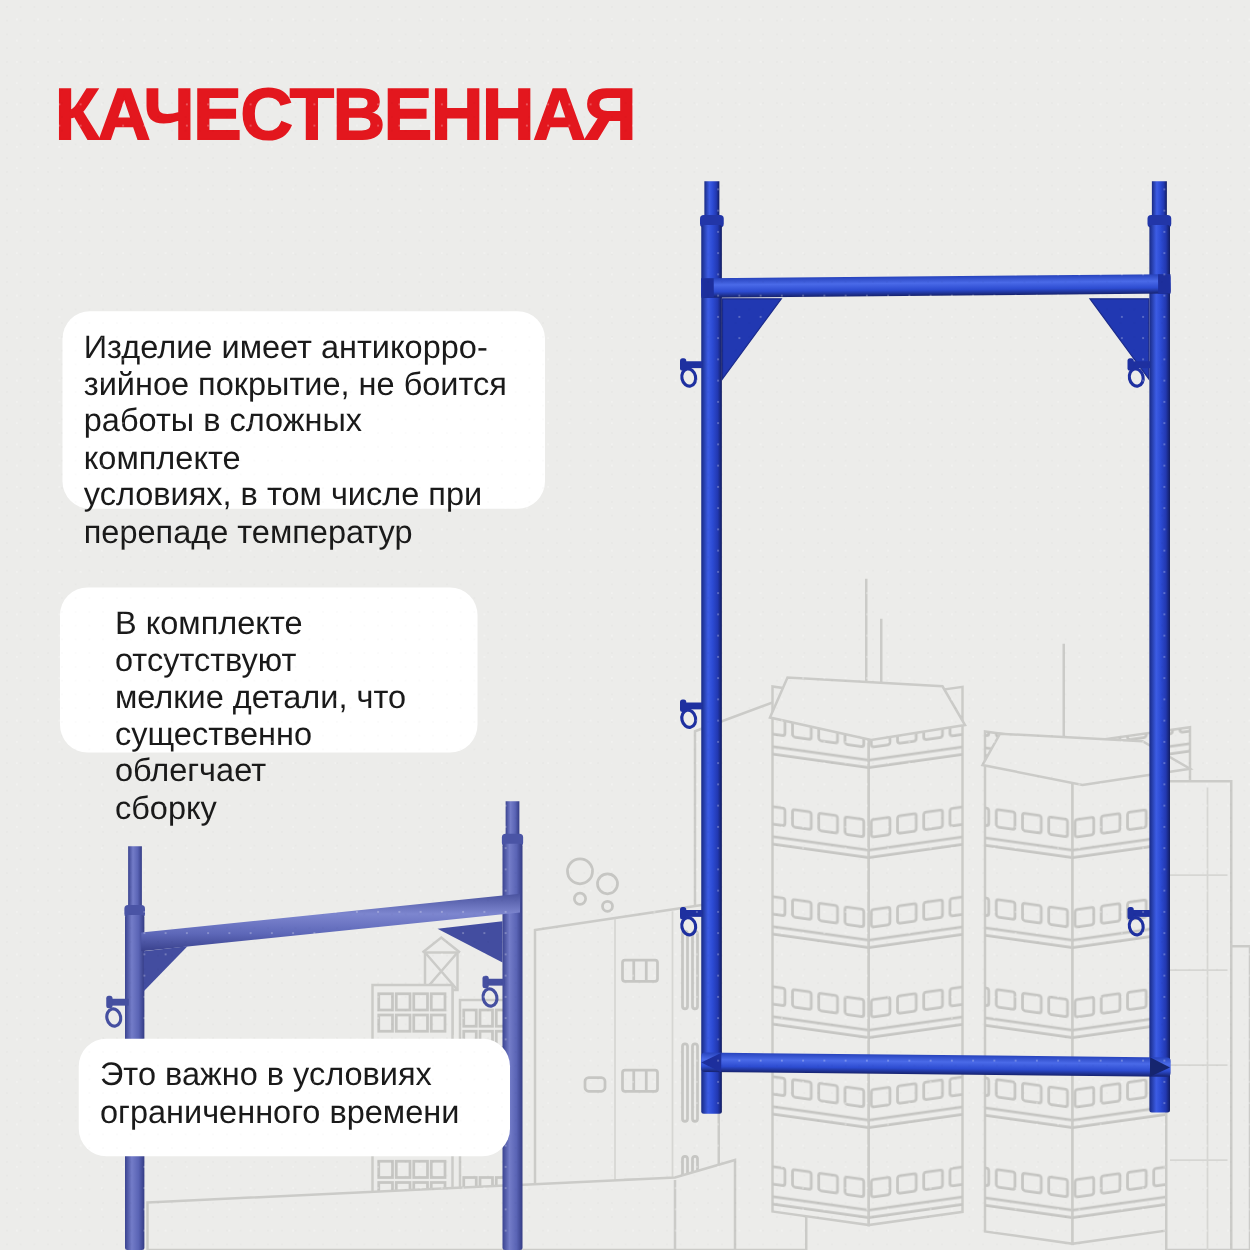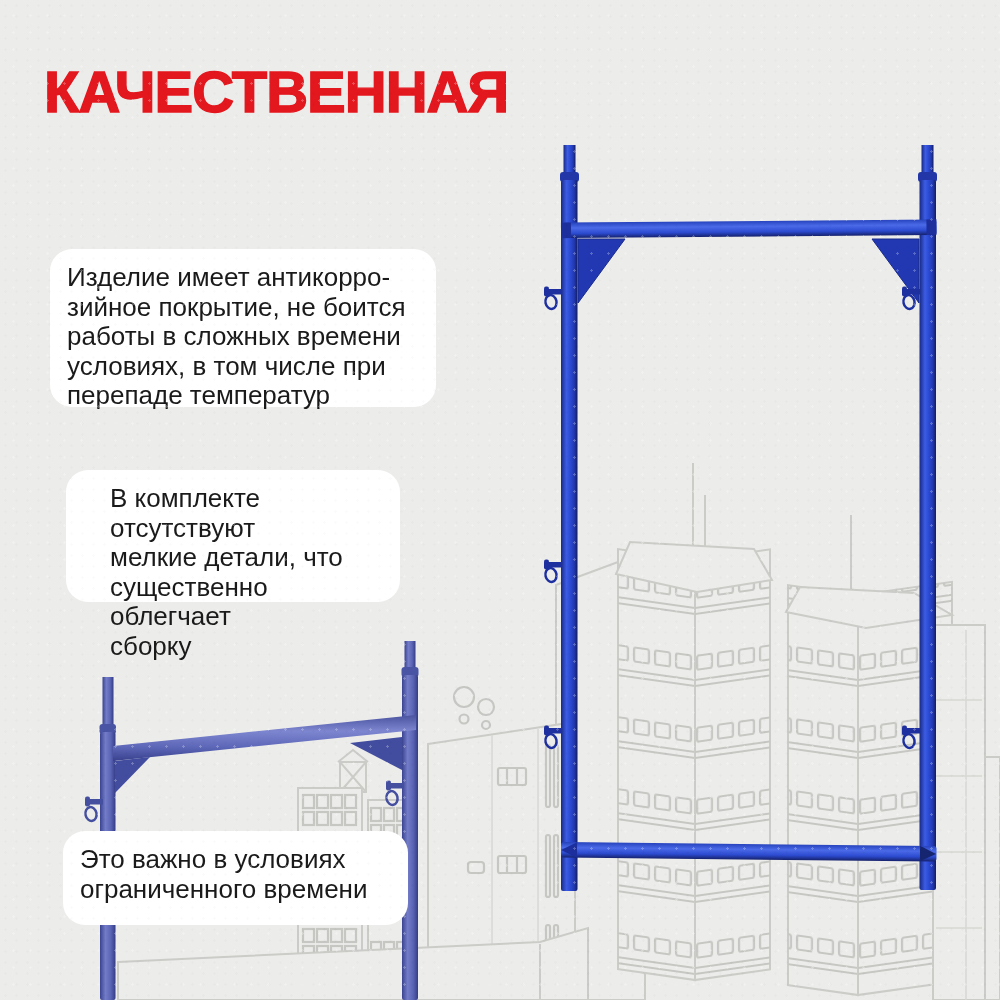--- a/index.html
+++ b/index.html
@@ -15,21 +15,21 @@
                      radial-gradient(rgba(255,255,255,0.5) 1px,transparent 1.2px);
     background-size:11px 11px,17px 17px;background-position:0 0,5px 7px;opacity:.5;}
   .layer{position:absolute;inset:0;width:1000px;height:1000px;}
   .title{position:absolute;left:44px;top:58px;font-size:58px;font-weight:700;
     letter-spacing:-1px;color:var(--accent);-webkit-text-stroke:1.4px var(--accent);
     white-space:nowrap;}
   .card{position:absolute;background:#ffffff;border-radius:22px;color:var(--ink);
     font-size:26px;line-height:29.5px;font-weight:500;padding:14px 17px;
     white-space:pre-line;}
   .card1{left:50px;top:249px;width:386px;height:158px;}
-  .card2{left:66px;top:470px;width:334px;height:132px;padding-left:44px;}
+  .card2{left:48px;top:470px;width:334px;height:132px;padding-left:44px;}
   .card3{left:43px;top:831px;width:345px;height:94px;margin-left:20px;}
   svg{display:block;}
   .bface{fill:var(--bg);stroke:var(--bline);stroke-width:2;}
   .bln{stroke:var(--bline);stroke-width:2;fill:none;}
   .bwn{stroke:var(--bwin);stroke-width:2.2;fill:none;}
   .bthin{stroke:#d6d6d3;stroke-width:1.4;fill:none;}
 </style>
 </head>
 <body>
 
@@ -232,21 +232,21 @@
         <rect x="904" y="728" width="16" height="5.5"></rect>
           <rect x="902" y="725.5" width="5" height="10" rx="2"></rect>
         <ellipse cx="909" cy="741" rx="5.5" ry="7" fill="none" stroke="#1e30a0" stroke-width="2.5" transform="rotate(-12 909 741)"></ellipse>
       </g>
     </g>
   </svg>
 
   <h1 class="title">КАЧЕСТВЕННАЯ</h1>
   <div class="card card1">Изделие имеет антикорро-
 зийное покрытие, не боится
-работы в сложных времени
+работы в сложных комплекте
 условиях, в том числе при
 перепаде температур</div>
   <div class="card card2">В комплекте отсутствуют
 мелкие детали, что
 существенно облегчает
 сборку</div>
   <div class="card card3">Это важно в условиях
 ограниченного времени</div>
 
 </div>

